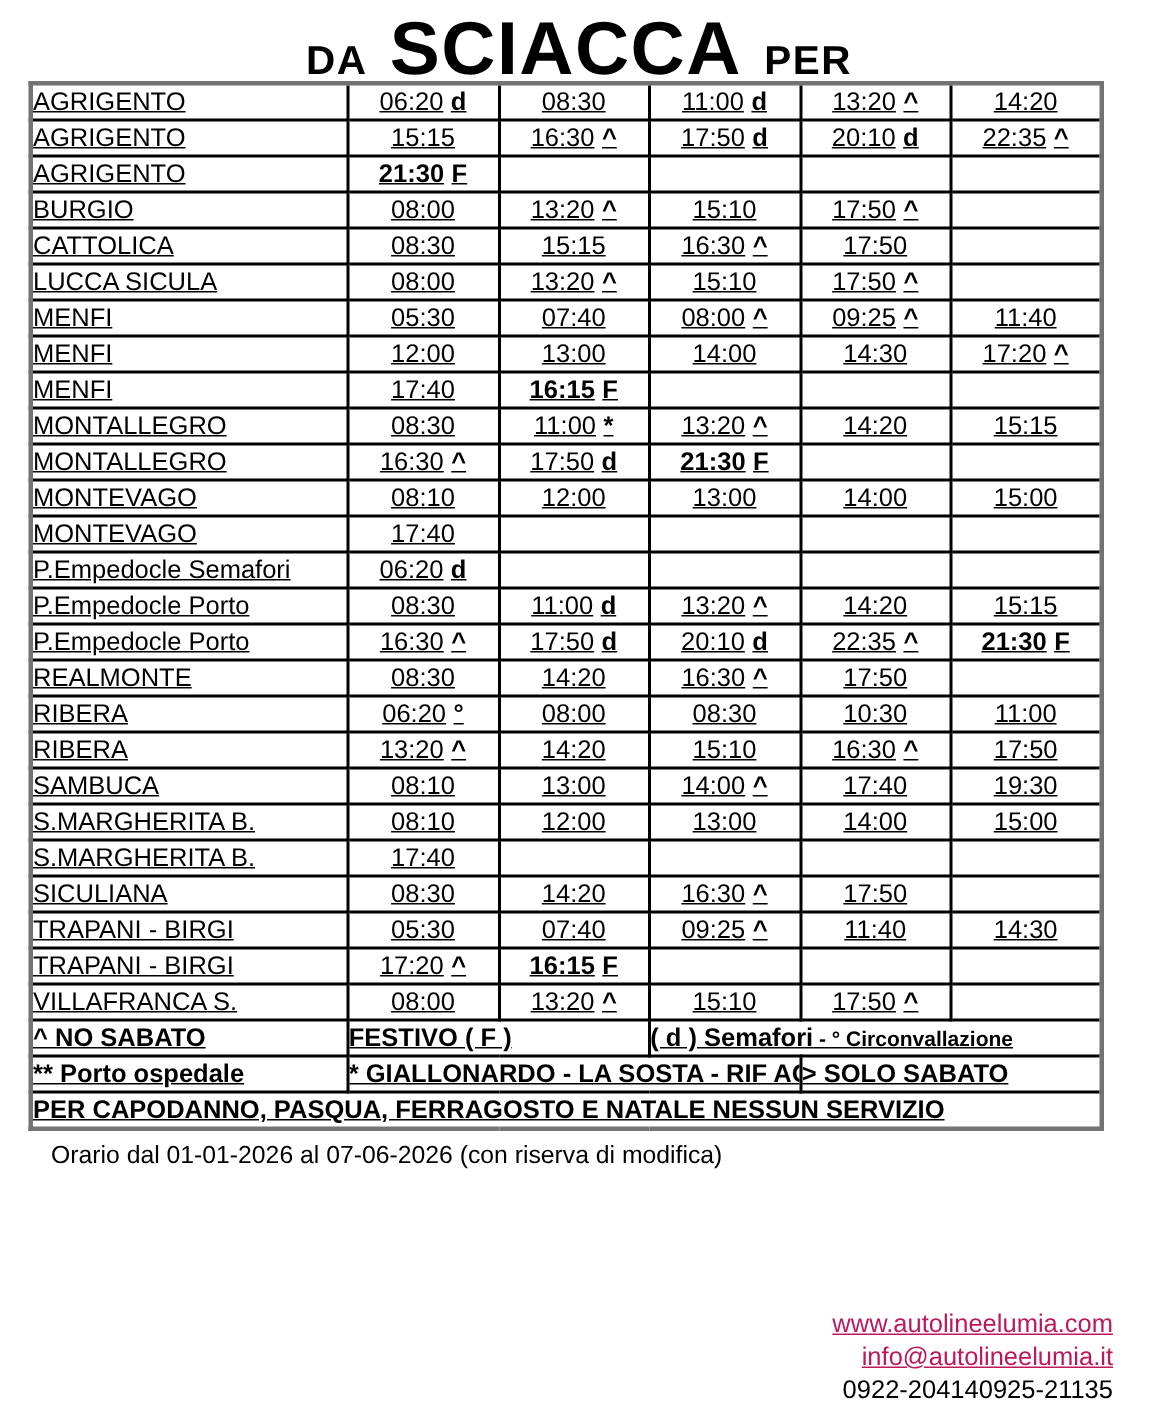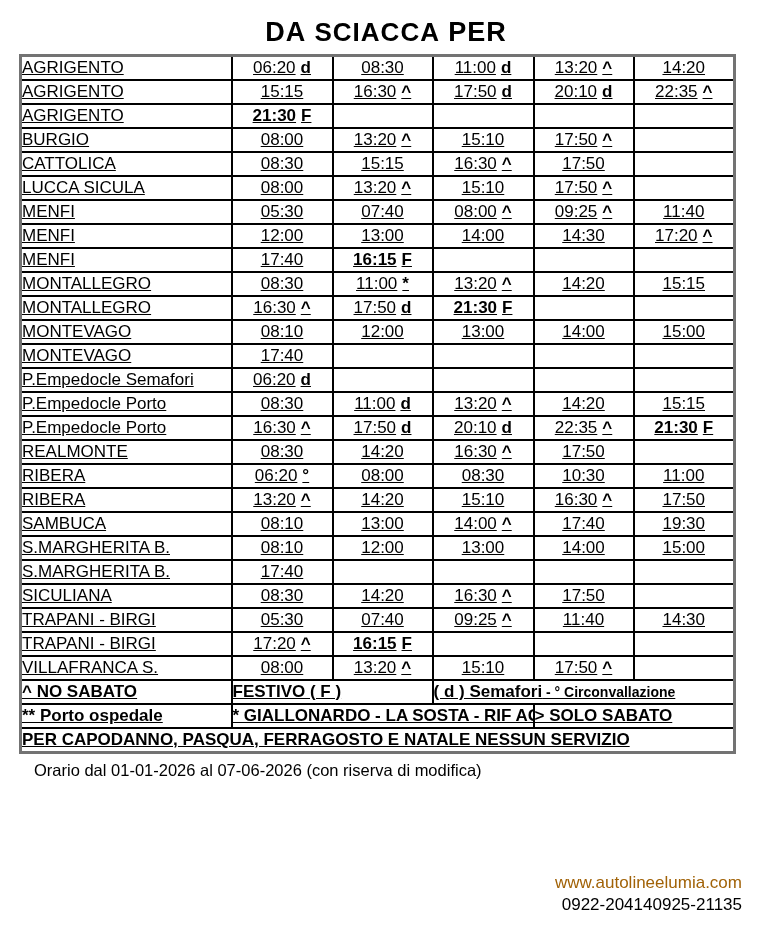--- a/index.html
+++ b/index.html
@@ -5,21 +5,21 @@
   html,body{margin:0;padding:0;background:#fff;}
   .page{
     width:772px;height:941px;background:#fff;position:relative;
     font-family:"Liberation Sans",sans-serif;color:#000;overflow:hidden;
   }
   .title{
     text-align:center;padding-top:10px;height:44px;line-height:44px;
     font-weight:700;white-space:nowrap;
   }
   .title .small{font-size:27px;letter-spacing:1px;}
-  .title .big{font-size:26px;letter-spacing:1px;}
+  .title .big{font-size:50px;letter-spacing:1px;}
   table.tt{
     border-collapse:collapse;table-layout:fixed;
     margin-left:19px;width:714px;border:3px solid #737373;text-decoration:underline;
   }
   table.tt td{
     border:2px solid #000;height:19px;padding:1px 0 1px 0;
     font-size:17px;overflow:hidden;white-space:nowrap;
   }
   td.dest{text-align:left;padding-left:5px;}
   td.time{text-align:center;}
@@ -31,21 +31,21 @@
   td.lg .sub{font-size:14px;}
   td.lg-small{font-size:11.5px;font-weight:700;padding-left:6px;}
   td.lg-full{font-size:16.5px;font-weight:700;padding-left:5px;}
   .note{
     margin:7px 0 0 34px;font-size:16.5px;
   }
   .contact{
     position:absolute;right:30px;top:872px;text-align:right;
     font-size:17px;line-height:22px;
   }
-  .contact a{color:#a16207;display:block;cursor:pointer;}
+  .contact a{color:#be185d;text-decoration:underline;display:block;cursor:pointer;}
   .phones span{text-align:right;}
 </style>
 </head>
 <body>
 
 <div class="page">
 
   <div class="title"><span class="small">DA</span><span class="big">&nbsp;<span>SCIACCA</span>&nbsp;</span><span class="small">PER</span></div>
 
   <table class="tt">
@@ -281,16 +281,17 @@
       <tr>
         <td class="lg-full" colspan="6">PER  CAPODANNO, PASQUA, FERRAGOSTO E NATALE NESSUN SERVIZIO</td>
       </tr>
     </tfoot>
   </table>
 
   <div class="note">Orario dal 01-01-2026 al 07-06-2026 (con riserva di modifica)</div>
 
   <div class="contact">
     <a>www.autolineelumia.com</a>
+    <a>info@autolineelumia.it</a>
     <div class="phones"><span>0922-20414</span><span>0925-21135</span></div>
   </div>
 
 </div>
 
 </body></html>

